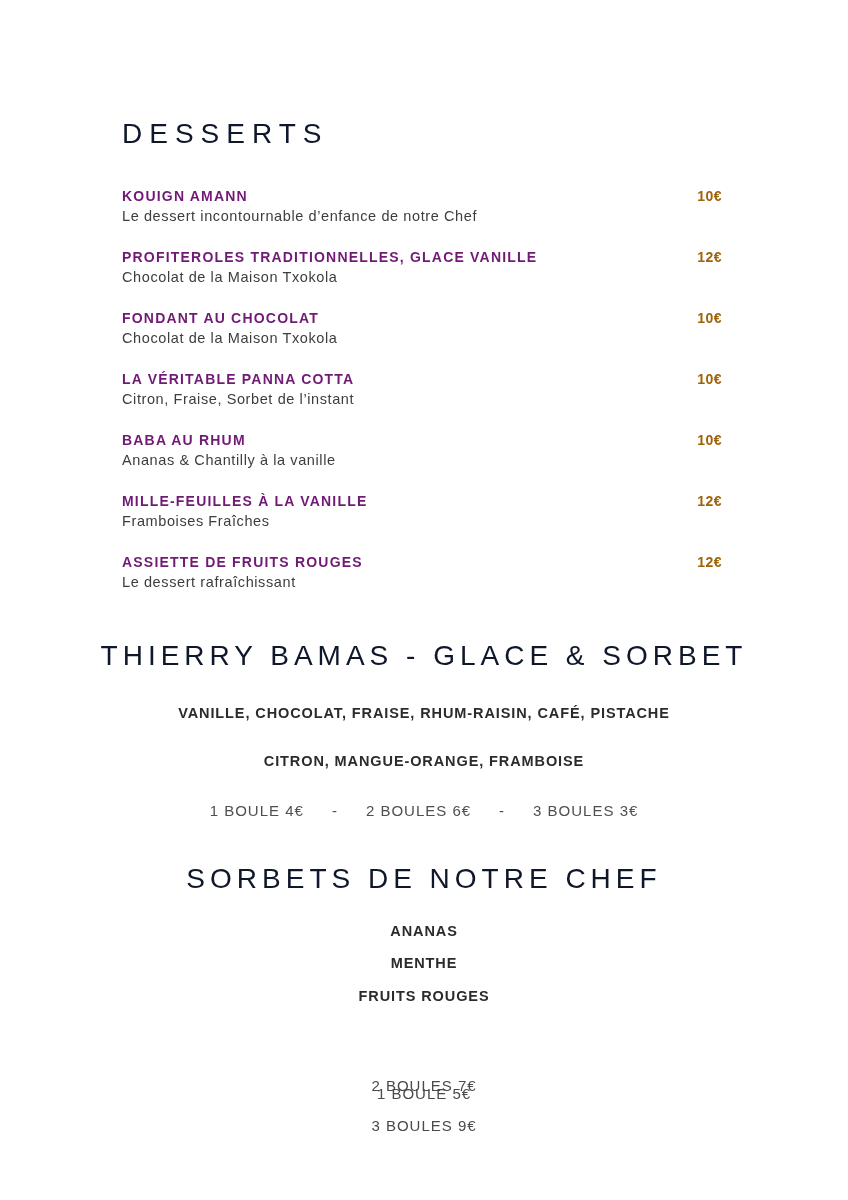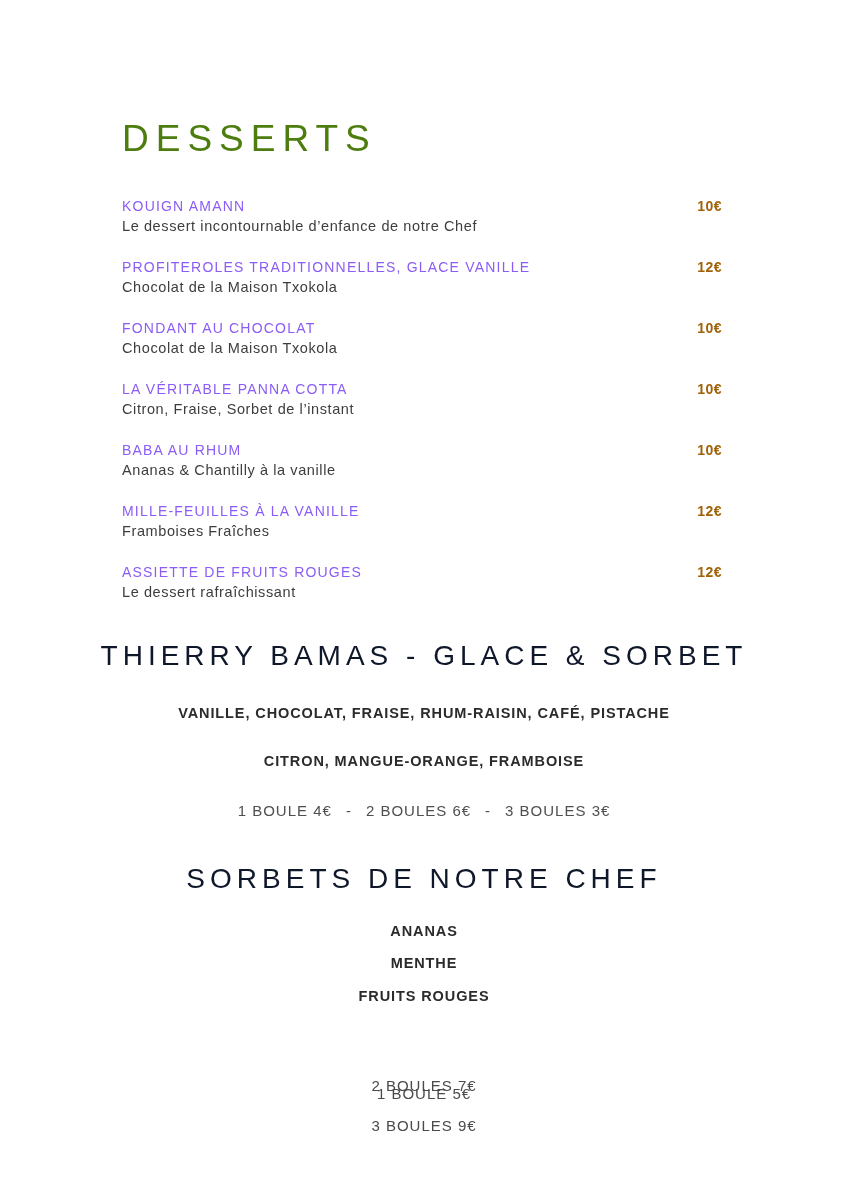--- a/index.html
+++ b/index.html
@@ -11,38 +11,38 @@
     color: #1f2420;
     overflow: hidden;
   }
   .page {
     width: 848px;
     height: 1200px;
     padding: 118px 126px 0 122px;
   }
   
   .section-title {
-    font-size: 37px;
+    font-size: 28px;
     font-weight: 300;
     letter-spacing: 7px;
-    color: #4d7c0f;
+    color: #0f172a;
     margin-bottom: 36px;
   }
   .menu-item { margin-bottom: 21px; }
   .item-row {
     display: flex;
     justify-content: space-between;
     align-items: baseline;
     line-height: 20px;
   }
   .item-name {
     font-size: 14px;
-    font-weight: normal;
+    font-weight: bold;
     letter-spacing: 1.2px;
-    color: #8b5cf6;
+    color: #701a75;
   }
   .item-price {
     font-family: Liberation Sans, sans-serif;
     font-size: 14px;
     font-weight: bold;
     letter-spacing: 0.5px;
     color: #a16207;
     white-space: nowrap;
   }
   .item-desc {
@@ -73,21 +73,21 @@
   }
   .glace-flavors-1 { top: 705px; }
   .glace-flavors-2 { top: 753px; }
   .scoop-line {
     top: 802px;
     font-size: 15px;
     letter-spacing: 1px;
     color: #4f4f4f;
     display: flex;
     justify-content: center;
-    gap: 14px;
+    gap: 28px;
   }
   .sorbets-heading { top: 863px; }
   .chef-flavor-1 { top: 923px; }
   .chef-flavor-2 { top: 955px; }
   .chef-flavor-3 { top: 988px; }
   .chef-price {
     font-size: 15px;
     letter-spacing: 1px;
     color: #4a4a4a;
   }

